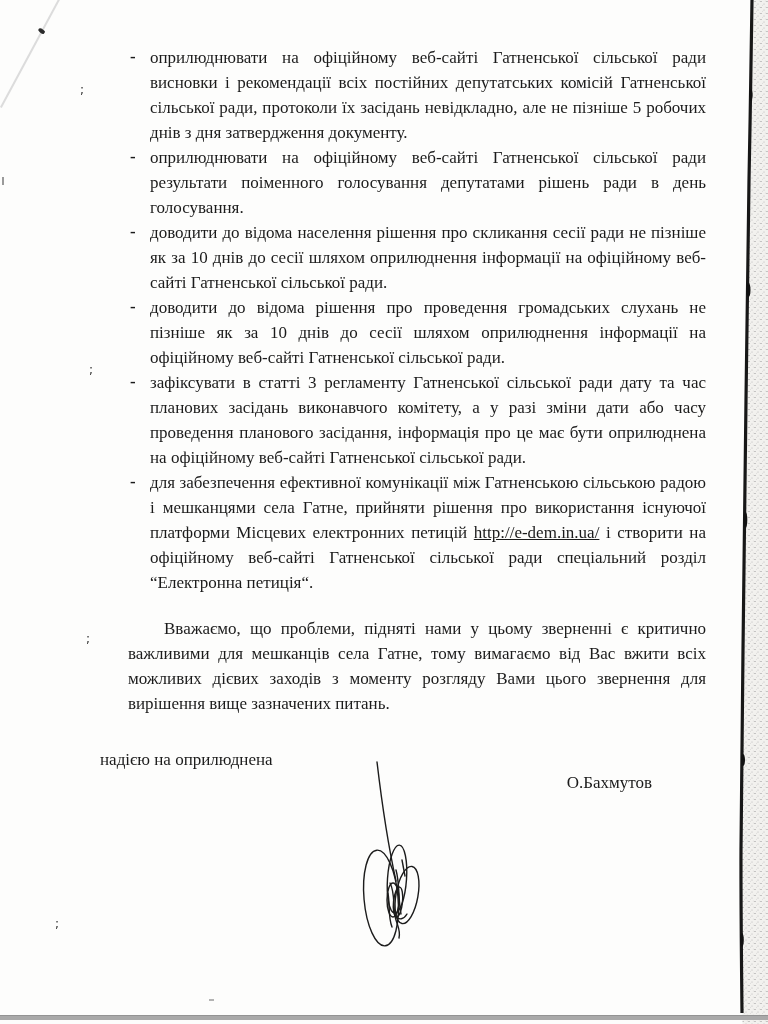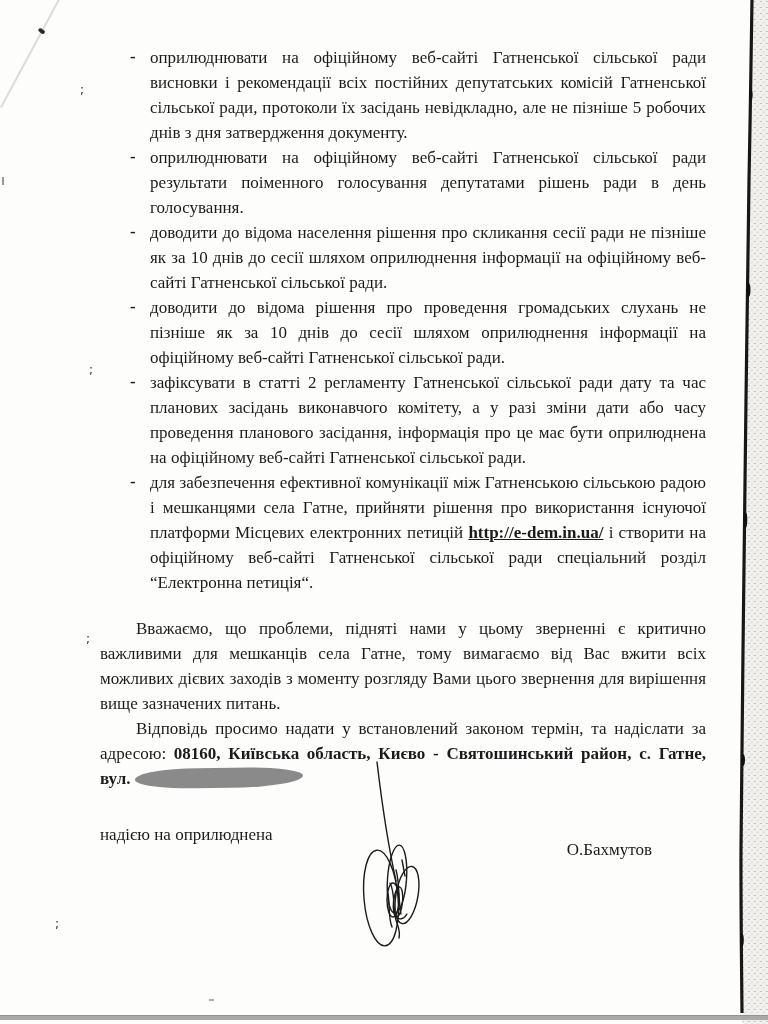--- a/index.html
+++ b/index.html
@@ -27,51 +27,51 @@
     padding-left: 22px;
     text-align: justify;
   }
   .bullet-item .dash {
     position: absolute;
     left: 2px;
     top: -1px;
     font-weight: bold;
   }
   .doc-link {
-    font-weight: bold;
+    font-weight: normal;
     text-decoration: underline;
     color: inherit;
     cursor: pointer;
   }
   .para {
     margin: 0;
     text-align: justify;
     text-indent: 36px;
   }
-  .para-first { margin-top: 21px; }
+  .para-first { margin-top: 21px; margin-left: 28px; }
   .bold { font-weight: bold; }
   .redaction {
     display: inline-block;
     width: 168px;
     height: 20px;
     background: #8a8a8a;
     border-radius: 46% 38% 52% 44% / 64% 52% 70% 55%;
     vertical-align: -4px;
     transform: rotate(-0.7deg);
   }
   .closing {
     position: relative;
     margin-top: 30px;
     line-height: 28px;
     text-align: left;
   }
   .signer {
     position: absolute;
     right: 54px;
-    top: 15px;
+    top: 23px;
     margin-left: 10px;
   }
   
   .crease {
     position: absolute;
     left: 0; top: 107px;
     width: 123px; height: 2px;
     background: #dcdcdc;
     transform-origin: 0 0;
     transform: rotate(-61.7deg);
@@ -158,33 +158,32 @@
         <span>доводити до відома населення рішення про скликання сесії ради не пізніше як за 10 днів до сесії шляхом оприлюднення інформації на офіційному веб-сайті Гатненської сільської ради.</span>
       </div>
 
       <div class="bullet-item">
         <span class="dash">-</span>
         <span>доводити до відома рішення про проведення громадських слухань не пізніше як за 10 днів до сесії шляхом оприлюднення інформації на офіційному веб-сайті Гатненської сільської ради.</span>
       </div>
 
       <div class="bullet-item">
         <span class="dash">-</span>
-        <span>зафіксувати в статті 2 регламенту Гатненської сільської ради дату та час планових засідань виконавчого комітету, а у разі зміни дати або часу проведення планового засідання, інформація про це має бути оприлюднена на офіційному веб-сайті Гатненської сільської ради.</span>
+        <span>зафіксувати в статті 3 регламенту Гатненської сільської ради дату та час планових засідань виконавчого комітету, а у разі зміни дати або часу проведення планового засідання, інформація про це має бути оприлюднена на офіційному веб-сайті Гатненської сільської ради.</span>
       </div>
 
       <div class="bullet-item">
         <span class="dash">-</span>
         <span><span>для забезпечення ефективної комунікації між Гатненською сільською радою і мешканцями села Гатне, прийняти рішення про використання існуючої платформи Місцевих електронних петицій </span><a class="doc-link">http://e-dem.in.ua/</a><span> і створити на офіційному веб-сайті Гатненської сільської ради спеціальний розділ “Електронна петиція“.</span></span>
       </div>
 
     </div>
 
     <p class="para para-first">Вважаємо, що проблеми, підняті нами у цьому зверненні є критично важливими  для мешканців села Гатне, тому вимагаємо від Вас вжити всіх можливих дієвих заходів з моменту розгляду Вами цього звернення для вирішення вище зазначених питань.</p>
 
-    <p class="para"><span>Відповідь просимо надати у встановлений законом термін, та надіслати за адресою: </span><span class="bold">08160, Київська область, Києво - Святошинський район, с. Гатне, вул. </span><span class="redaction"></span></p>
 
 
     <div class="closing">
       <div>надією на оприлюднена</div>
       <div class="signer">О.Бахмутов</div>
     </div>
 
   </div>
 
   <svg class="signature-svg" width="110" height="215" viewBox="0 0 110 215">

